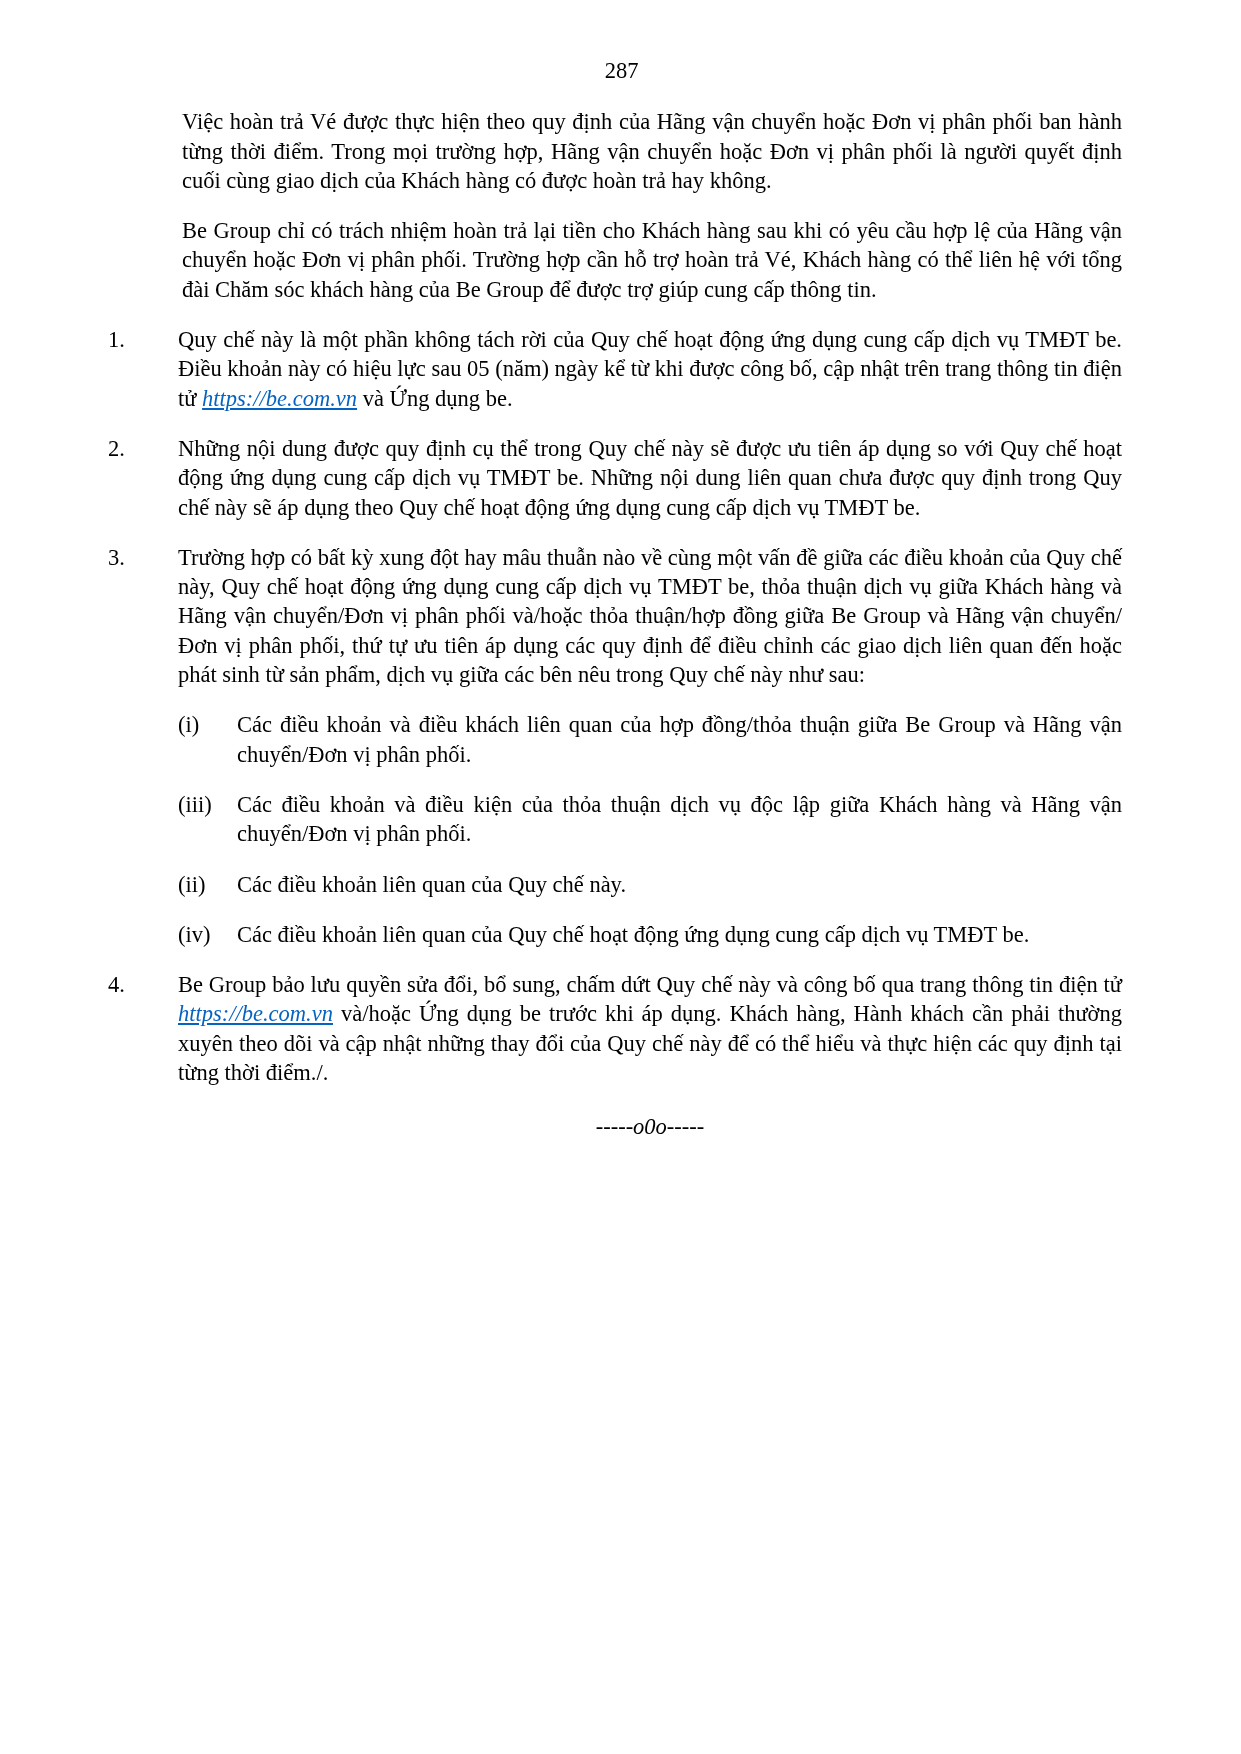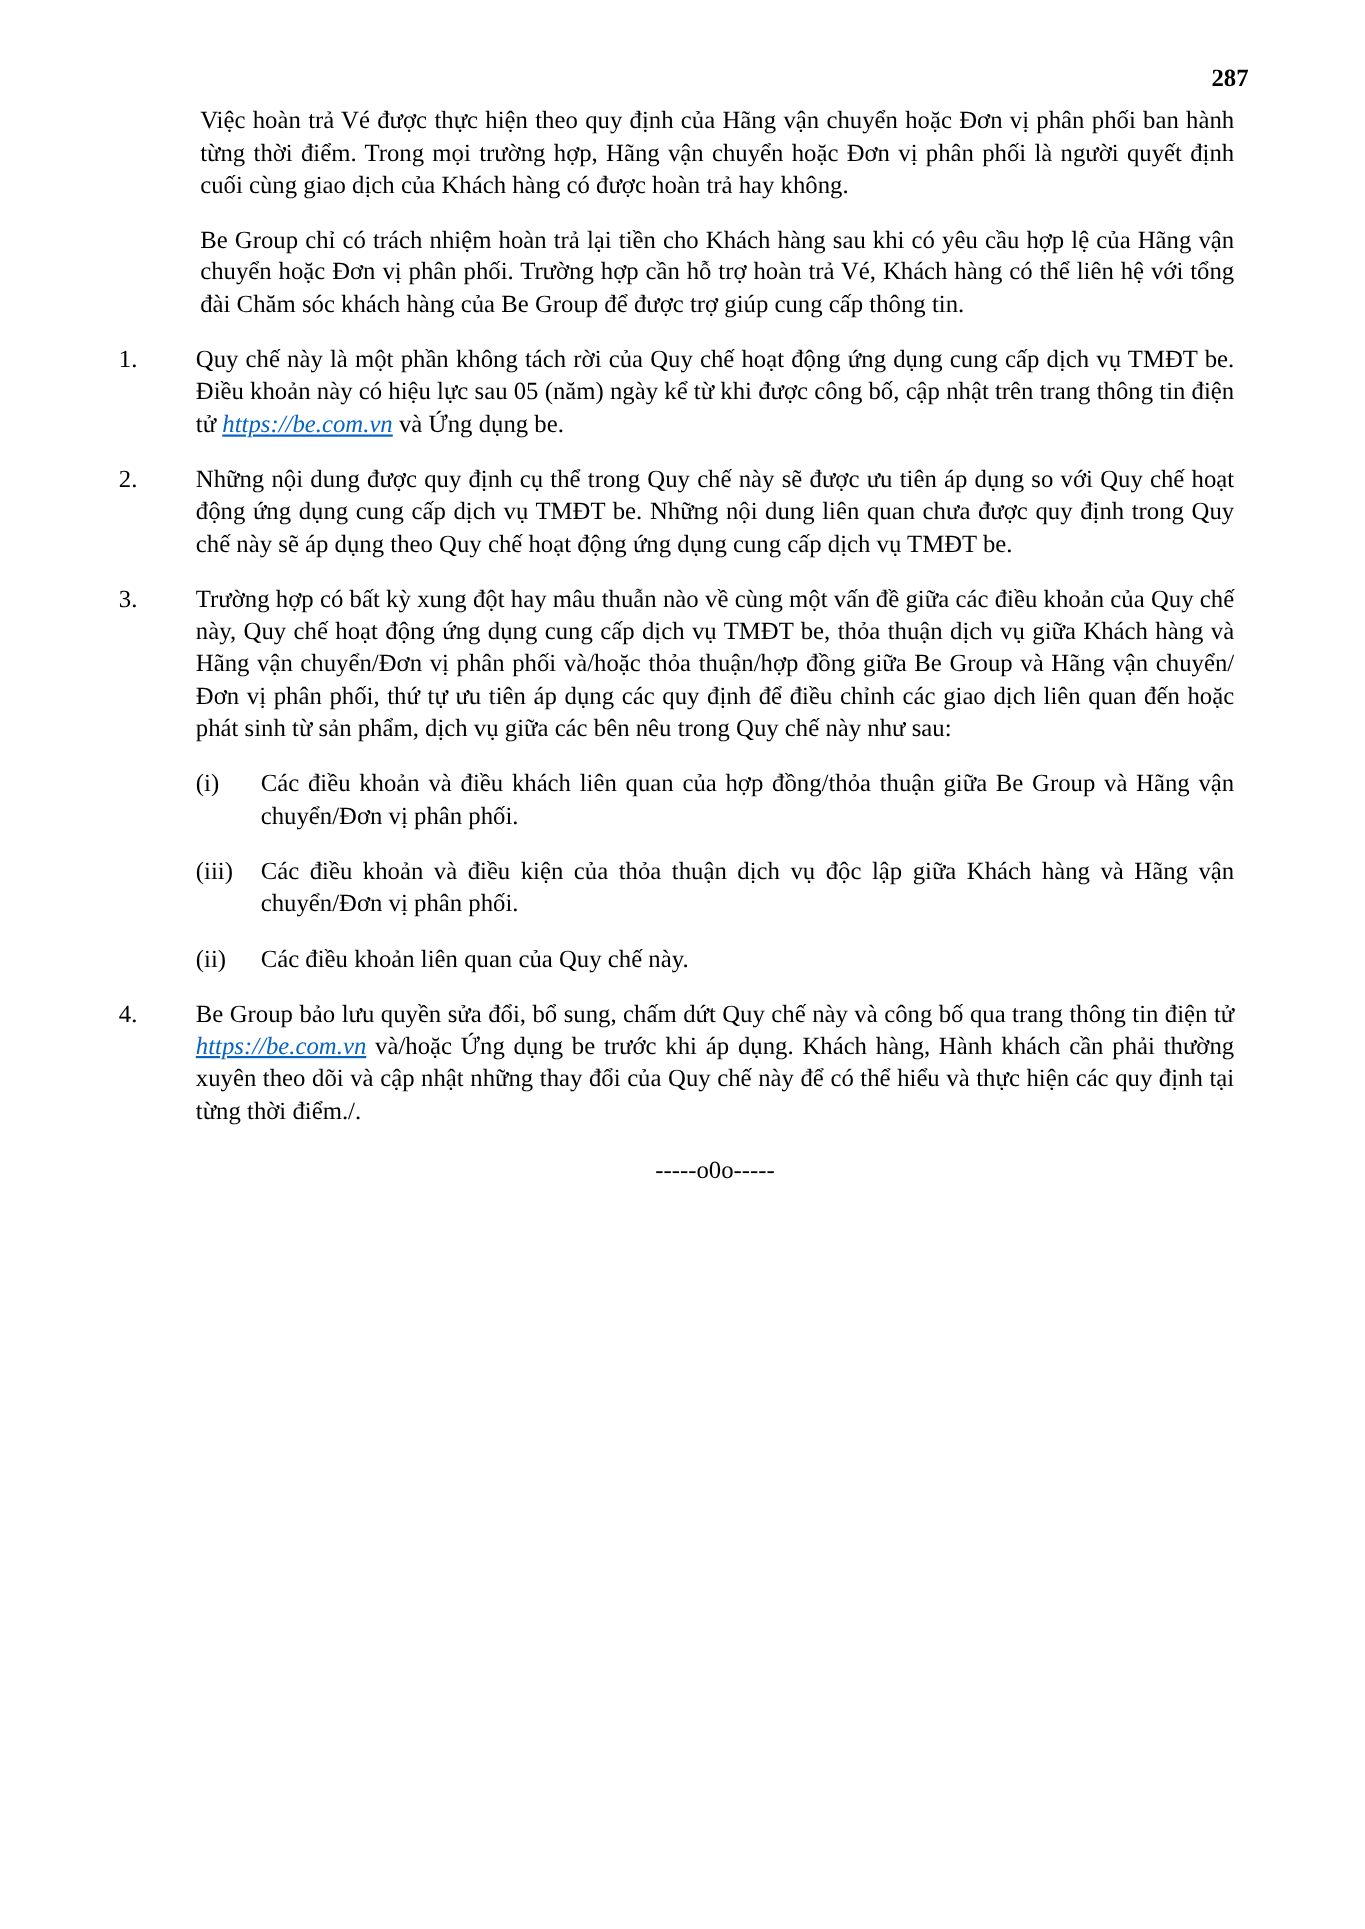--- a/index.html
+++ b/index.html
@@ -14,24 +14,23 @@
     box-sizing: border-box;
     background: #ffffff;
     color: #000000;
     font-family: "Liberation Serif", "DejaVu Serif", serif;
     font-size: 22.5px;
     line-height: 29.3px;
     padding: 56px 119px 0 108px;
     overflow: hidden;
   }
   .page-number {
-    text-align: right;
+    text-align: center;
     margin-right: -13px;
-    margin-bottom: 9px;
-    font-weight: bold;
+    margin-bottom: 22px;
   }
   .para {
     margin-left: 74px;
     text-align: justify;
     margin-bottom: 21px;
   }
   .section-heading {
     display: flex;
     font-weight: bold;
     margin: 25px 0 22px 10px;
@@ -62,20 +61,21 @@
     width: 59px;
   }
   .sub-item .sub-body {
     flex: 1;
     text-align: justify;
   }
   .closing {
     margin-left: 70px;
     text-align: center;
     margin-top: 25px;
+    font-style: italic;
   }
   a.doc-link {
     text-decoration: underline;
     cursor: pointer;
     font-style: italic;
   }
 </style>
 </head>
 <body>
 
@@ -111,20 +111,24 @@
   <div class="sub-item">
     <span class="sub-marker">(iii)</span>
     <span class="sub-body">Các điều khoản và điều kiện của thỏa thuận dịch vụ độc lập giữa Khách hàng và Hãng vận chuyển/Đơn vị phân phối.</span>
   </div>
 
   <div class="sub-item">
     <span class="sub-marker">(ii)</span>
     <span class="sub-body">Các điều khoản liên quan của Quy chế này.</span>
   </div>
 
+  <div class="sub-item">
+    <span class="sub-marker">(iv)</span>
+    <span class="sub-body">Các điều khoản liên quan của Quy chế hoạt động ứng dụng cung cấp dịch vụ TMĐT be.</span>
+  </div>
 
   <div class="list-item">
     <span class="marker">4.</span>
     <span class="item-body">Be Group bảo lưu quyền sửa đổi, bổ sung, chấm dứt Quy chế này và công bố qua trang thông tin điện tử <a class="doc-link" href="#" style="color: rgb(5, 99, 193);">https://be.com.vn</a> và/hoặc Ứng dụng be trước khi áp dụng. Khách hàng, Hành khách cần phải thường xuyên theo dõi và cập nhật những thay đổi của Quy chế này để có thể hiểu và thực hiện các quy định tại từng thời điểm./.</span>
   </div>
 
   <div class="closing">-----o0o-----</div>
 
 </div>
 

